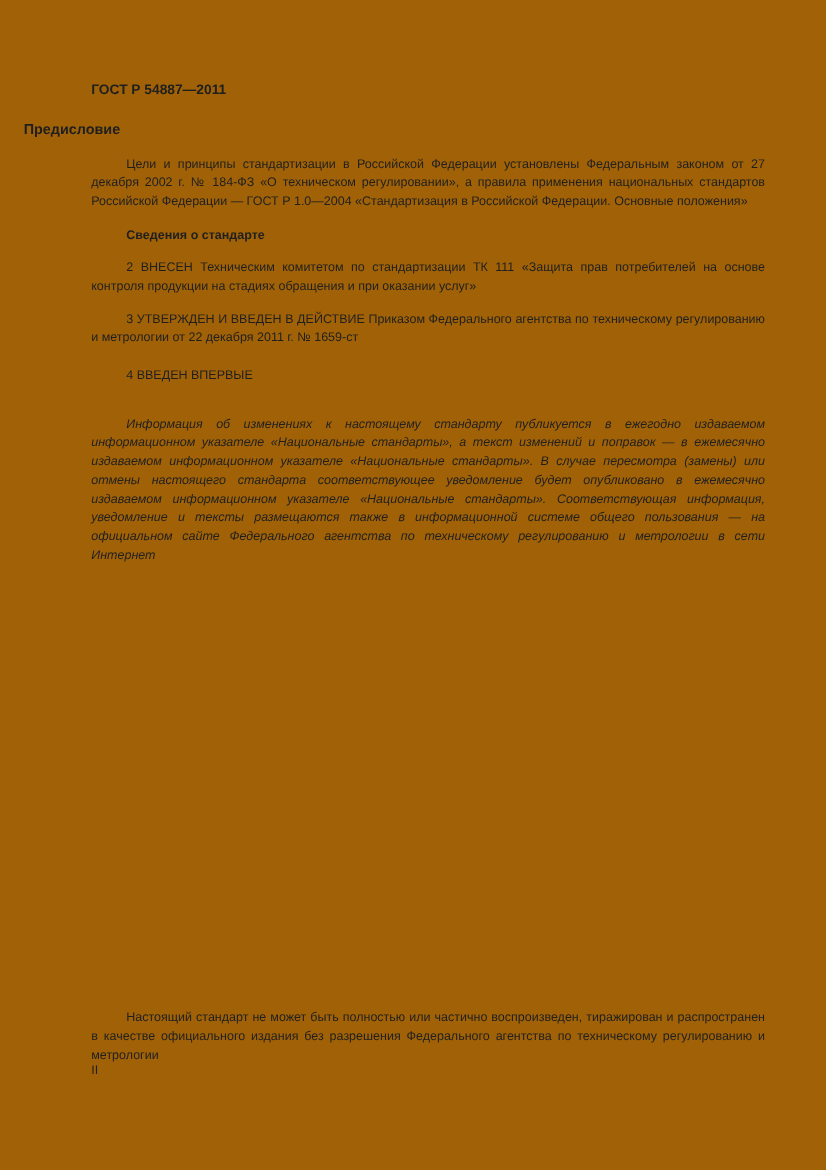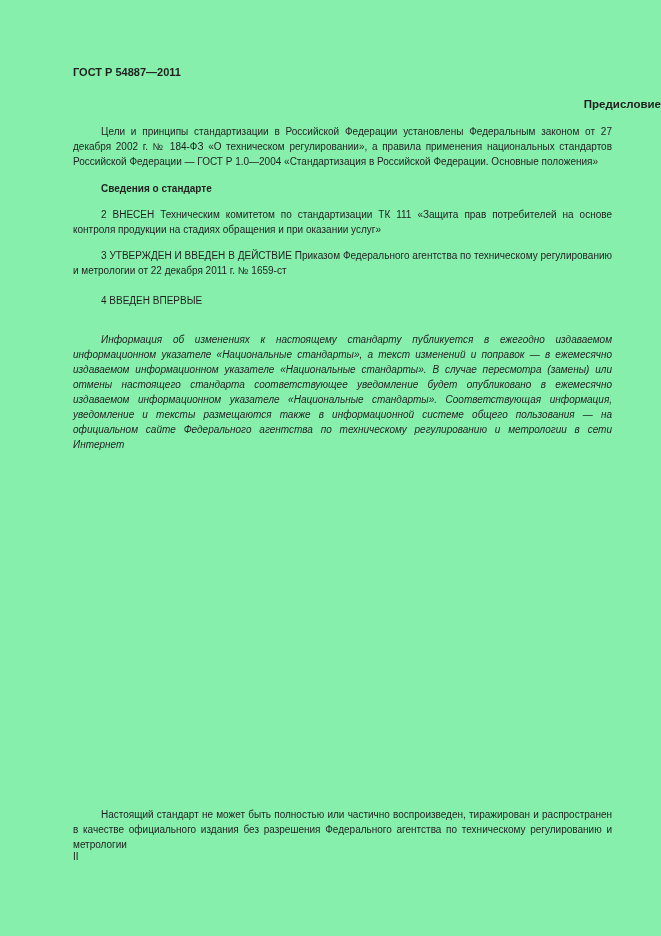--- a/index.html
+++ b/index.html
@@ -4,41 +4,42 @@
 <style>
   html, body {
     margin: 0;
     padding: 0;
     background: #ffffff;
   }
   .page {
     position: relative;
     width: 661px;
     height: 936px;
-    background: #86efac;
+    background: #a16207;
     font-family: "Liberation Sans", sans-serif;
     font-size: 10px;
     line-height: 15px;
     color: #1f1f1f;
     box-sizing: border-box;
     padding: 65px 49px 0 73px;
     overflow: hidden;
   }
   .doc-code {
     font-weight: bold;
     font-size: 11px;
     line-height: 14px;
   }
   .doc-title {
     font-weight: bold;
     font-size: 11.5px;
     line-height: 14px;
-    text-align: right;
+    text-align: left;
     
     margin: 18px -49px 0 -73px;
+    padding-left: 19px;
   }
   p.body-par {
     margin: 13px 0 0 0;
     text-align: justify;
     text-indent: 28px;
   }
   .section-heading {
     font-weight: bold;
     margin-top: 12px;
     text-indent: 28px;

